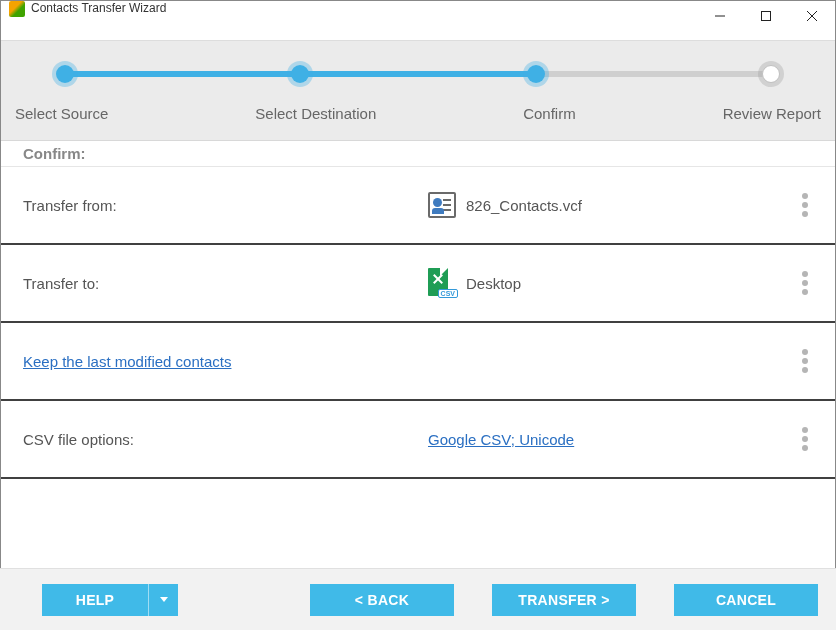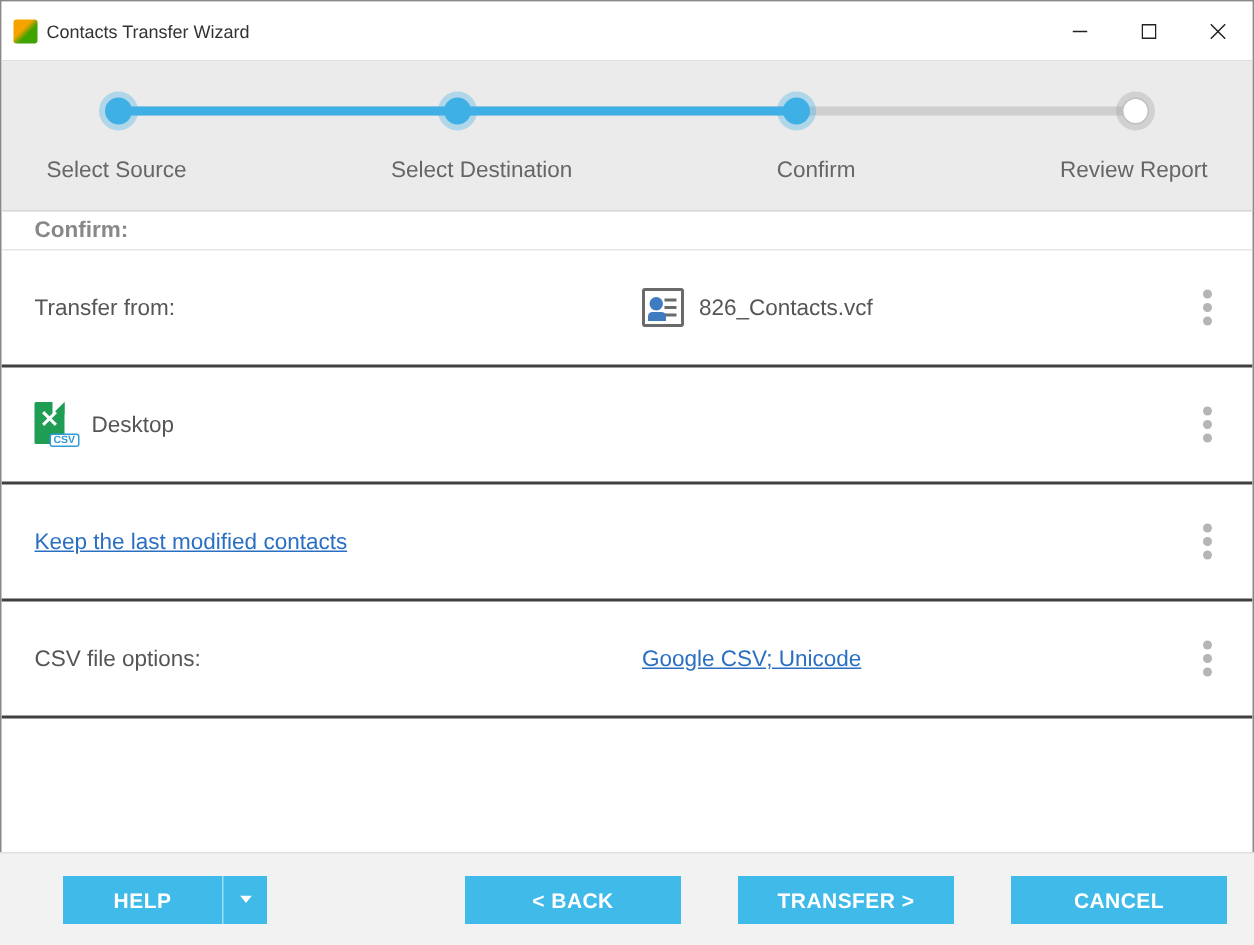--- a/index.html
+++ b/index.html
@@ -8,21 +8,21 @@
   background: #fff;
   width: 836px;
   height: 630px;
   overflow: hidden;
   border: 1px solid #888;
 }
 .titlebar {
   height: 40px;
   background: #fff;
   display: flex;
-  align-items: center;
+  align-items: flex-start;
   padding-left: 8px;
   border-bottom: 1px solid #ddd;
 }
 .titlebar .app-icon {
   width: 16px; height: 16px;
   margin-right: 6px;
   background: linear-gradient(135deg, #f4a300 40%, #3fa300 60%);
   border-radius: 2px;
 }
 .titlebar .title {
@@ -38,21 +38,21 @@
   display: flex; align-items: center; justify-content: center;
   font-size: 14px;
   color: #222;
   cursor: default;
 }
 
 .stepper-wrap {
   background: #ebebeb;
   border-bottom: 1px solid #d8d8d8;
   height: 100px;
-  padding: 22px 30px 12px;
+  padding: 22px 14px 12px;
 }
 .stepper {
   position: relative;
   height: 22px;
 }
 .stepper .track {
   position: absolute;
   top: 50%; transform: translateY(-50%);
   left: 45px; right: 45px;
   height: 6px;
@@ -313,20 +313,21 @@
     <span>826_Contacts.vcf</span>
   </div>
   <div class="kebab">
       <span></span>
       <span></span>
       <span></span>
     </div>
 </div>
 
 <div class="row">
+  <div class="label">Transfer to:</div>
   <div class="value">
     <div class="csv-icon">
       <div class="sheet"></div>
         <div class="fold"></div>
       <div class="x1"></div>
         <div class="x2"></div>
       <div class="badge">CSV</div>
     </div>
     <span>Desktop</span>
   </div>

